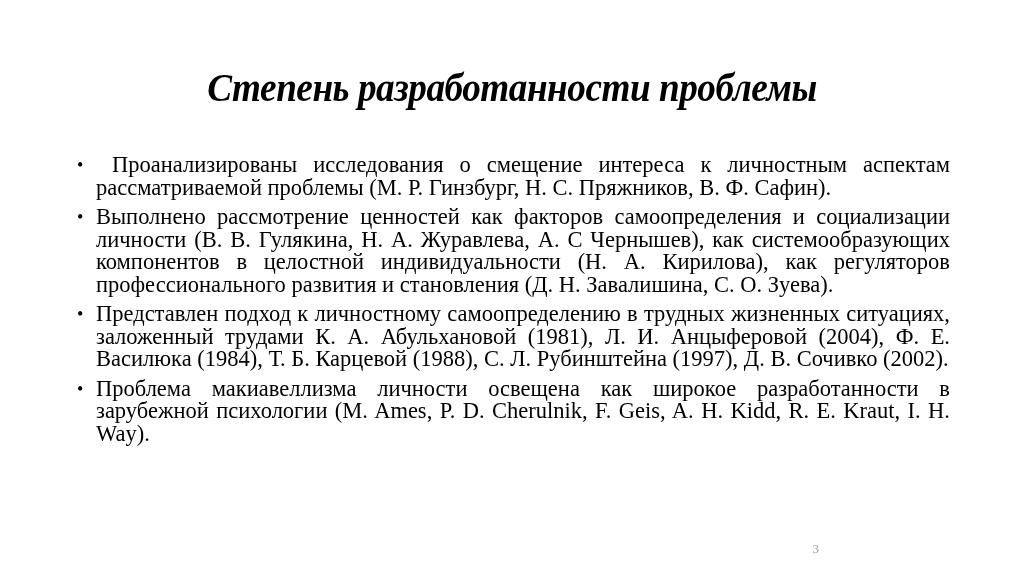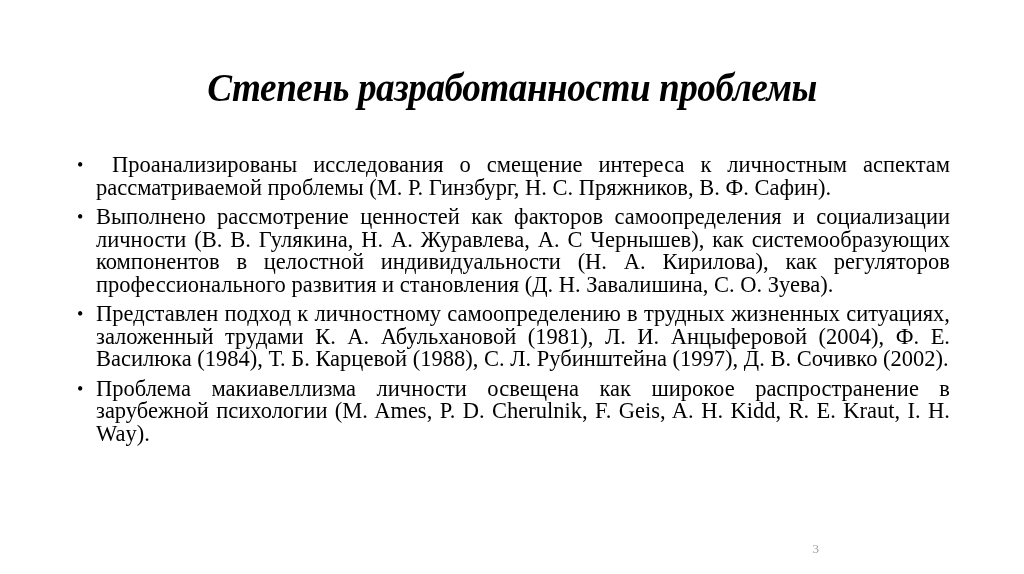--- a/index.html
+++ b/index.html
@@ -82,18 +82,18 @@
     <li class="bullet-item">
       <span class="bullet-dot">•</span>
       <span>Выполнено рассмотрение ценностей как факторов самоопределения и социализации личности (В. В. Гулякина, Н. А. Журавлева, А. С Чернышев), как системообразующих компонентов в целостной индивидуальности (Н. А. Кирилова), как регуляторов профессионального развития и становления (Д. Н. Завалишина, С. О. Зуева).</span>
     </li>
     <li class="bullet-item">
       <span class="bullet-dot">•</span>
       <span>Представлен подход к личностному самоопределению в трудных жизненных ситуациях, заложенный трудами К. А. Абульхановой (1981), Л. И. Анцыферовой (2004), Ф. Е. Василюка (1984), Т. Б. Карцевой (1988), С. Л. Рубинштейна (1997), Д. В. Сочивко (2002).</span>
     </li>
     <li class="bullet-item">
       <span class="bullet-dot">•</span>
-      <span>Проблема макиавеллизма личности освещена как широкое распространение в зарубежной психологии (M. Ames, P. D. Cherulnik, F. Geis, A. H. Kidd, R. E. Kraut, I. H. Way).</span>
+      <span>Проблема макиавеллизма личности освещена как широкое разработанности в зарубежной психологии (M. Ames, P. D. Cherulnik, F. Geis, A. H. Kidd, R. E. Kraut, I. H. Way).</span>
     </li>
   </ul>
 
   <div class="page-number">3</div>
 </div>
 
 </body></html>

